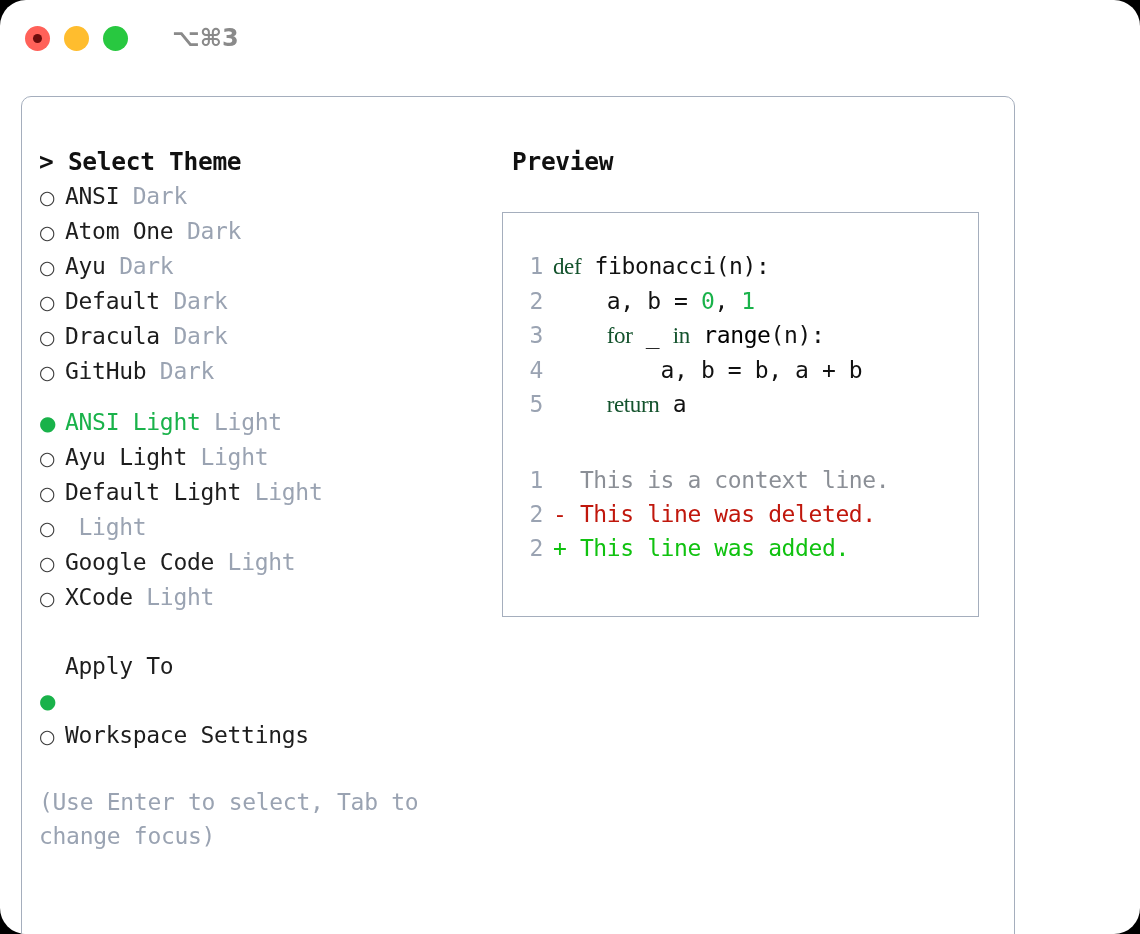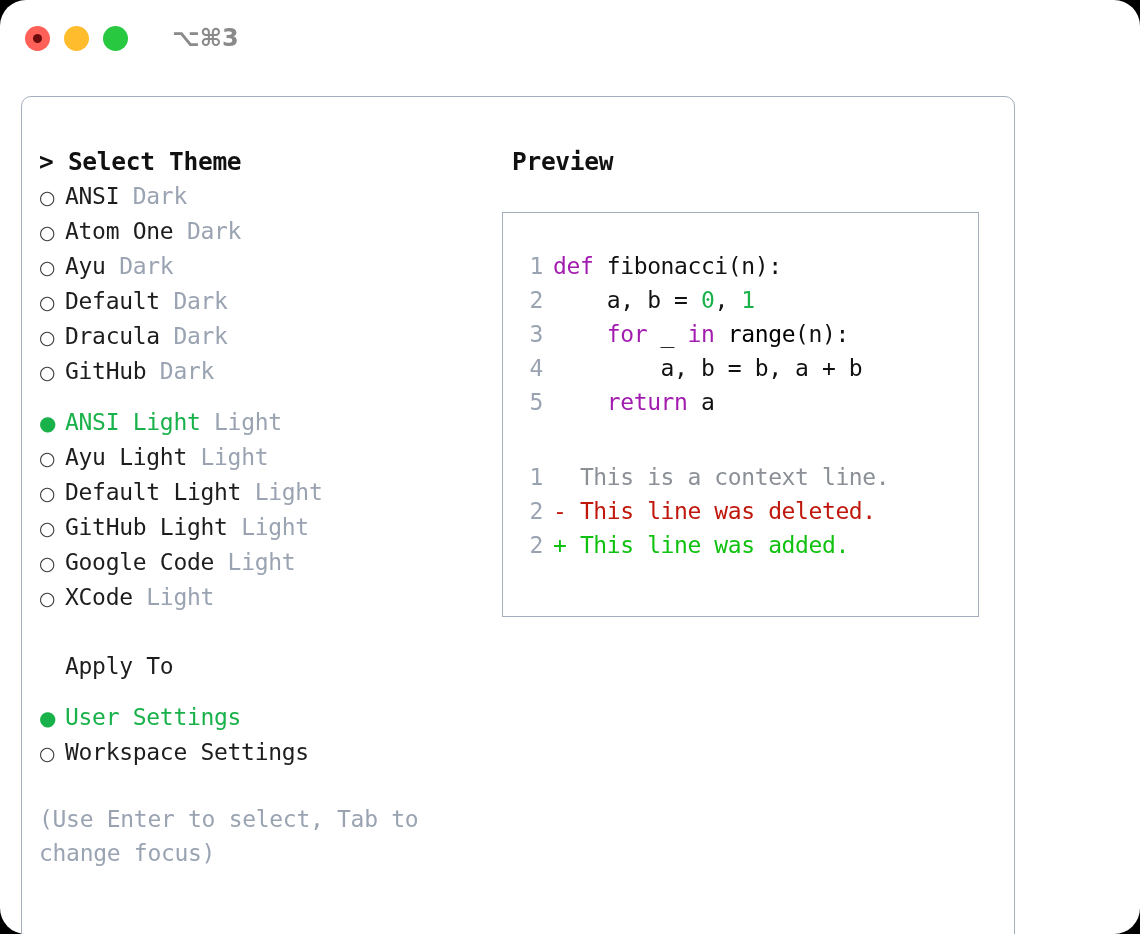--- a/index.html
+++ b/index.html
@@ -159,21 +159,21 @@
     letter-spacing: -0.4px;
   }
   .lineno {
     width: 26px;
     flex: none;
     text-align: right;
     color: #9aa3b2;
     margin-right: 10px;
   }
   .code-body { color: #111111; }
-  .tok-kw   { color: #a21caf; }
+  .tok-kw   { color: #14532d; font-family: Liberation Serif, serif; }
   .tok-num  { color: #19b24a; }
   .tok-fn   { color: #000000; }
   .tok-plain{ color: #111111; }
 
   .diff-gap { height: 41px; }
   .diff-ctx { color: #8b8f96; }
   .diff-del { color: #c0170c; }
   .diff-add { color: #10c210; }
 </style>
 </head>
@@ -200,34 +200,34 @@
         <div id="theme-list">
             <div class="opt-row"><span class="bullet">○</span><span class="opt-name">ANSI</span><span> </span><span class="opt-cat">Dark</span></div>
             <div class="opt-row"><span class="bullet">○</span><span class="opt-name">Atom One</span><span> </span><span class="opt-cat">Dark</span></div>
             <div class="opt-row"><span class="bullet">○</span><span class="opt-name">Ayu</span><span> </span><span class="opt-cat">Dark</span></div>
             <div class="opt-row"><span class="bullet">○</span><span class="opt-name">Default</span><span> </span><span class="opt-cat">Dark</span></div>
             <div class="opt-row"><span class="bullet">○</span><span class="opt-name">Dracula</span><span> </span><span class="opt-cat">Dark</span></div>
             <div class="opt-row"><span class="bullet">○</span><span class="opt-name">GitHub</span><span> </span><span class="opt-cat">Dark</span></div>
             <div class="opt-row"><span class="bullet filled">●</span><span class="opt-name sel">ANSI Light</span><span> </span><span class="opt-cat">Light</span></div>
             <div class="opt-row"><span class="bullet">○</span><span class="opt-name">Ayu Light</span><span> </span><span class="opt-cat">Light</span></div>
             <div class="opt-row"><span class="bullet">○</span><span class="opt-name">Default Light</span><span> </span><span class="opt-cat">Light</span></div>
-            <div class="opt-row"><span class="bullet">○</span><span class="opt-name">GitHub Light</span><span> </span><span class="opt-cat">Light</span></div>
+            <div class="opt-row"><span class="bullet">○</span><span> </span><span class="opt-cat">Light</span></div>
             <div class="opt-row"><span class="bullet">○</span><span class="opt-name">Google Code</span><span> </span><span class="opt-cat">Light</span></div>
             <div class="opt-row"><span class="bullet">○</span><span class="opt-name">XCode</span><span> </span><span class="opt-cat">Light</span></div>
           </div>
 
         <div class="spacer-row"></div>
 
         <div class="opt-row">
           <span class="bullet"> </span>
           <span class="opt-name">Apply To</span>
         </div>
 
         <div id="apply-list">
-            <div class="opt-row"><span class="bullet filled">●</span><span class="opt-name sel">User Settings</span></div>
+            <div class="opt-row"><span class="bullet filled">●</span></div>
             <div class="opt-row"><span class="bullet">○</span><span class="opt-name">Workspace Settings</span></div>
           </div>
 
         <div id="hint">(Use Enter to select, Tab to change focus)</div>
       </div>
 
       <div id="right-pane">
         <div id="preview-title">Preview</div>
 
         <div id="preview-box">

